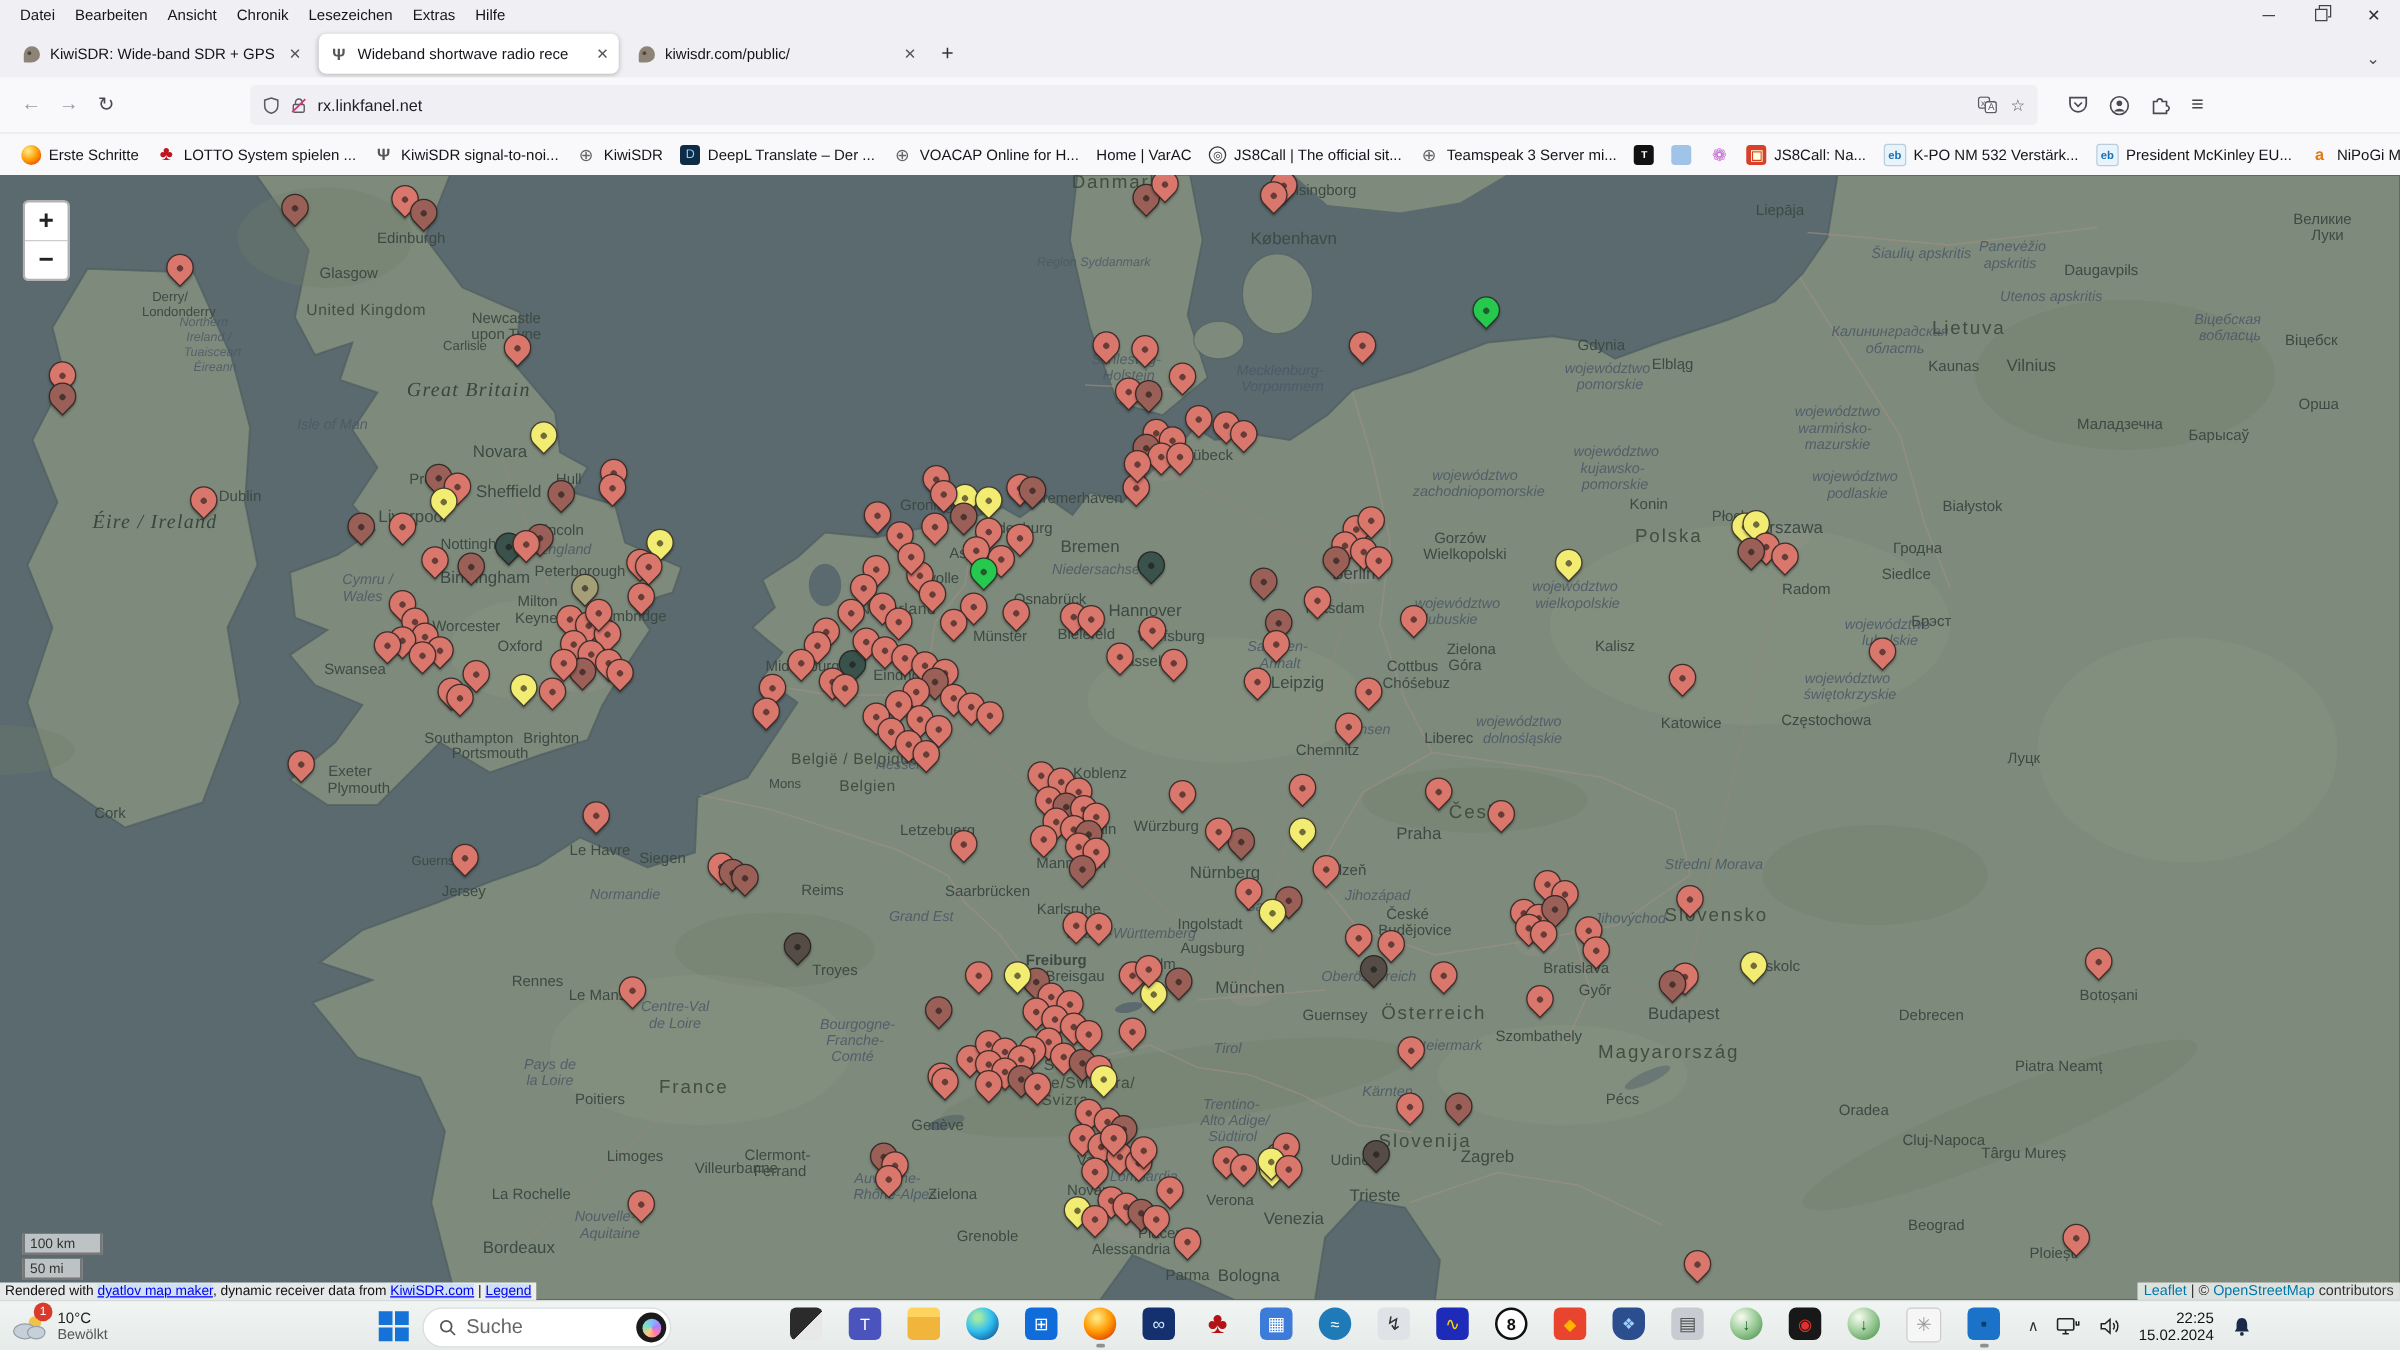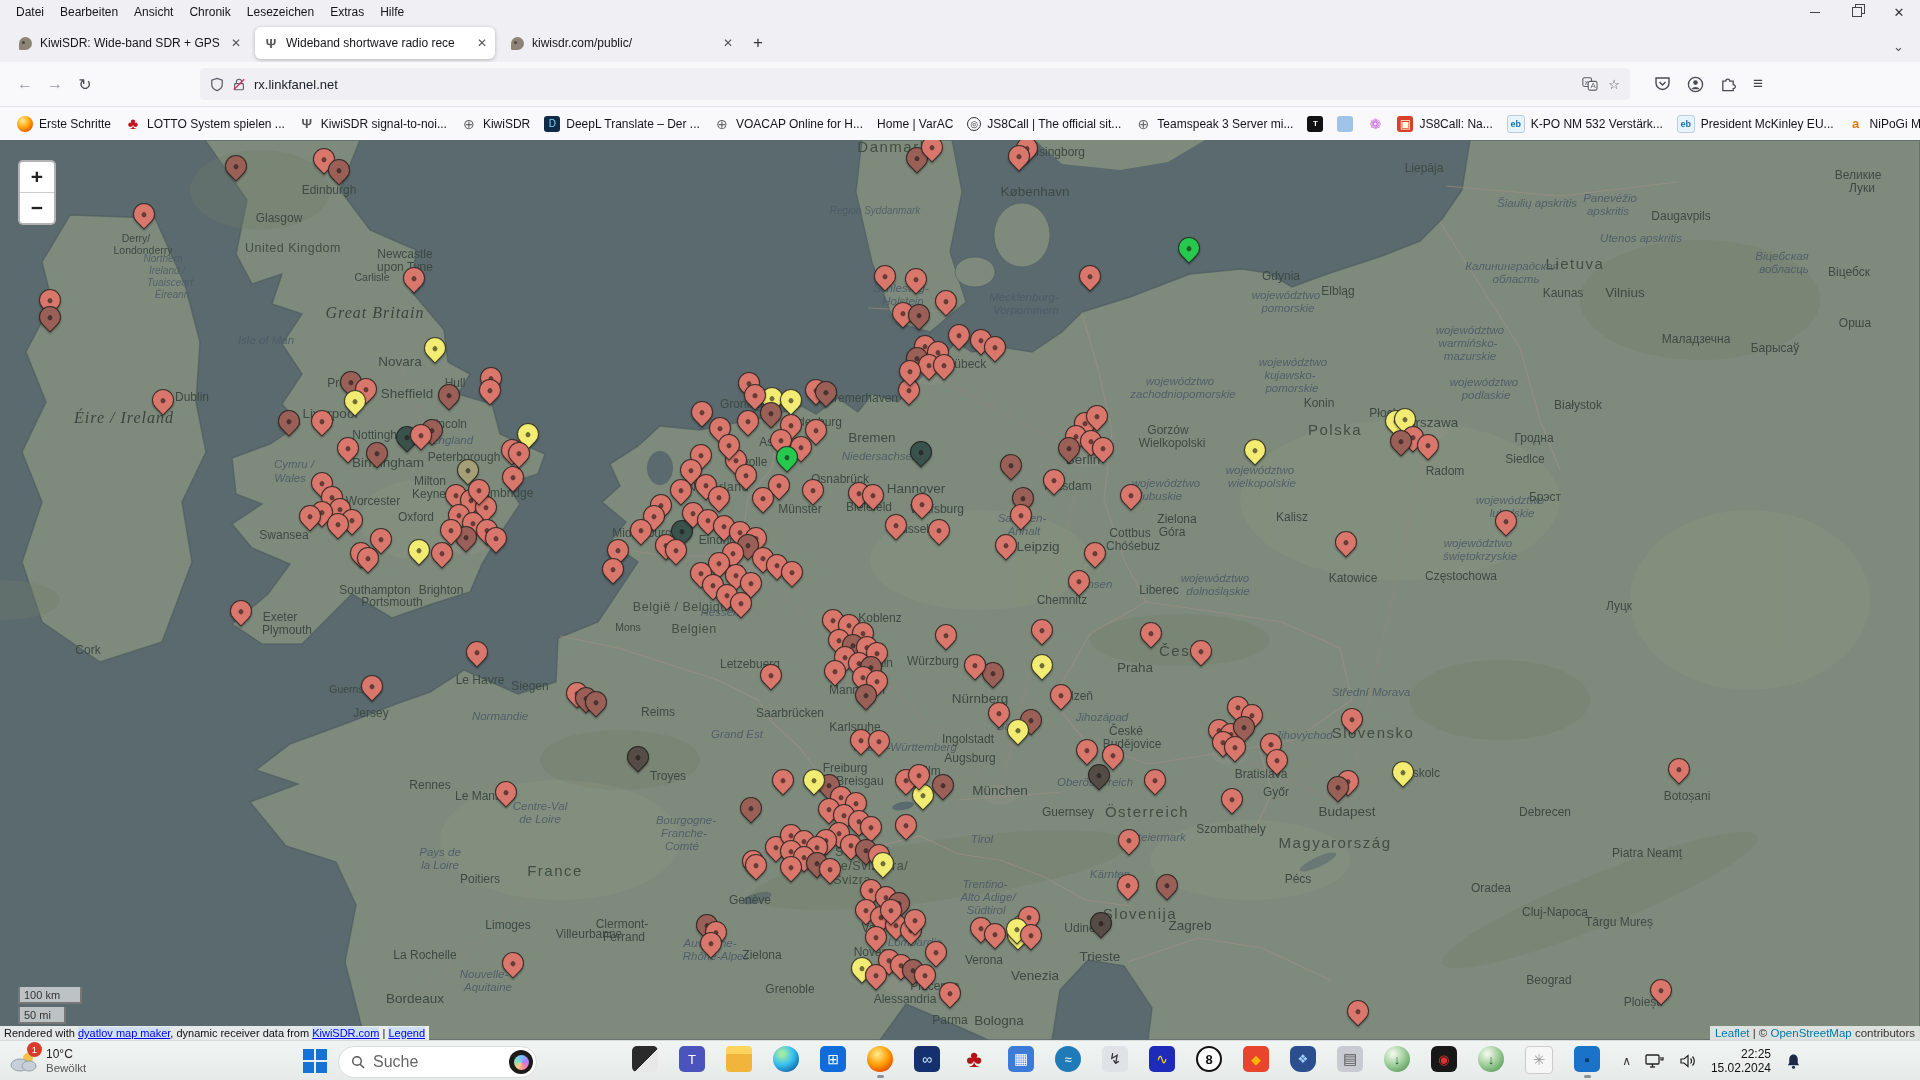--- a/index.html
+++ b/index.html
@@ -460,21 +460,21 @@
         <span class="lab c" style="left: 1053px; top: 12px;">Helsingborg</span>
         <span class="lab r2" style="left: 875px; top: 70px;">Region Syddanmark</span>
         <span class="lab c" style="left: 725px; top: 428px;">Siegen</span>
         <span class="lab r" style="left: 720px; top: 472px;">Hessen</span>
         <span class="lab c" style="left: 880px; top: 478px;">Koblenz</span>
         <span class="lab c" style="left: 858px; top: 510px;">Frankfurt</span>
         <span class="lab c" style="left: 870px; top: 523px;">am Main</span>
         <span class="lab c" style="left: 857px; top: 550px;">Mannheim</span>
         <span class="lab c" style="left: 855px; top: 587px;">Karlsruhe</span>
         <span class="lab r" style="left: 905px; top: 607px;">Baden-Württemberg</span>
-        <span class="lab c" style="left: 845px; top: 628px;">Freiburg</span>
+        <span class="lab c" style="left: 845px; top: 628px; font-weight: bold;">Freiburg</span>
         <span class="lab c" style="left: 852px; top: 641px;">im Breisgau</span>
         <span class="lab c" style="left: 933px; top: 521px;">Würzburg</span>
         <span class="lab cl" style="left: 980px; top: 558px;">Nürnberg</span>
         <span class="lab c" style="left: 968px; top: 599px;">Ingolstadt</span>
         <span class="lab c" style="left: 970px; top: 618px;">Augsburg</span>
         <span class="lab c" style="left: 930px; top: 631px;">Ulm</span>
         <span class="lab cl" style="left: 1000px; top: 650px;">München</span>
         <span class="lab r" style="left: 1015px; top: 586px;">Bayern</span>
         <span class="lab c" style="left: 1068px; top: 672px;">Guernsey</span>
         <span class="lab co" style="left: 1147px; top: 671px;">Österreich</span>

